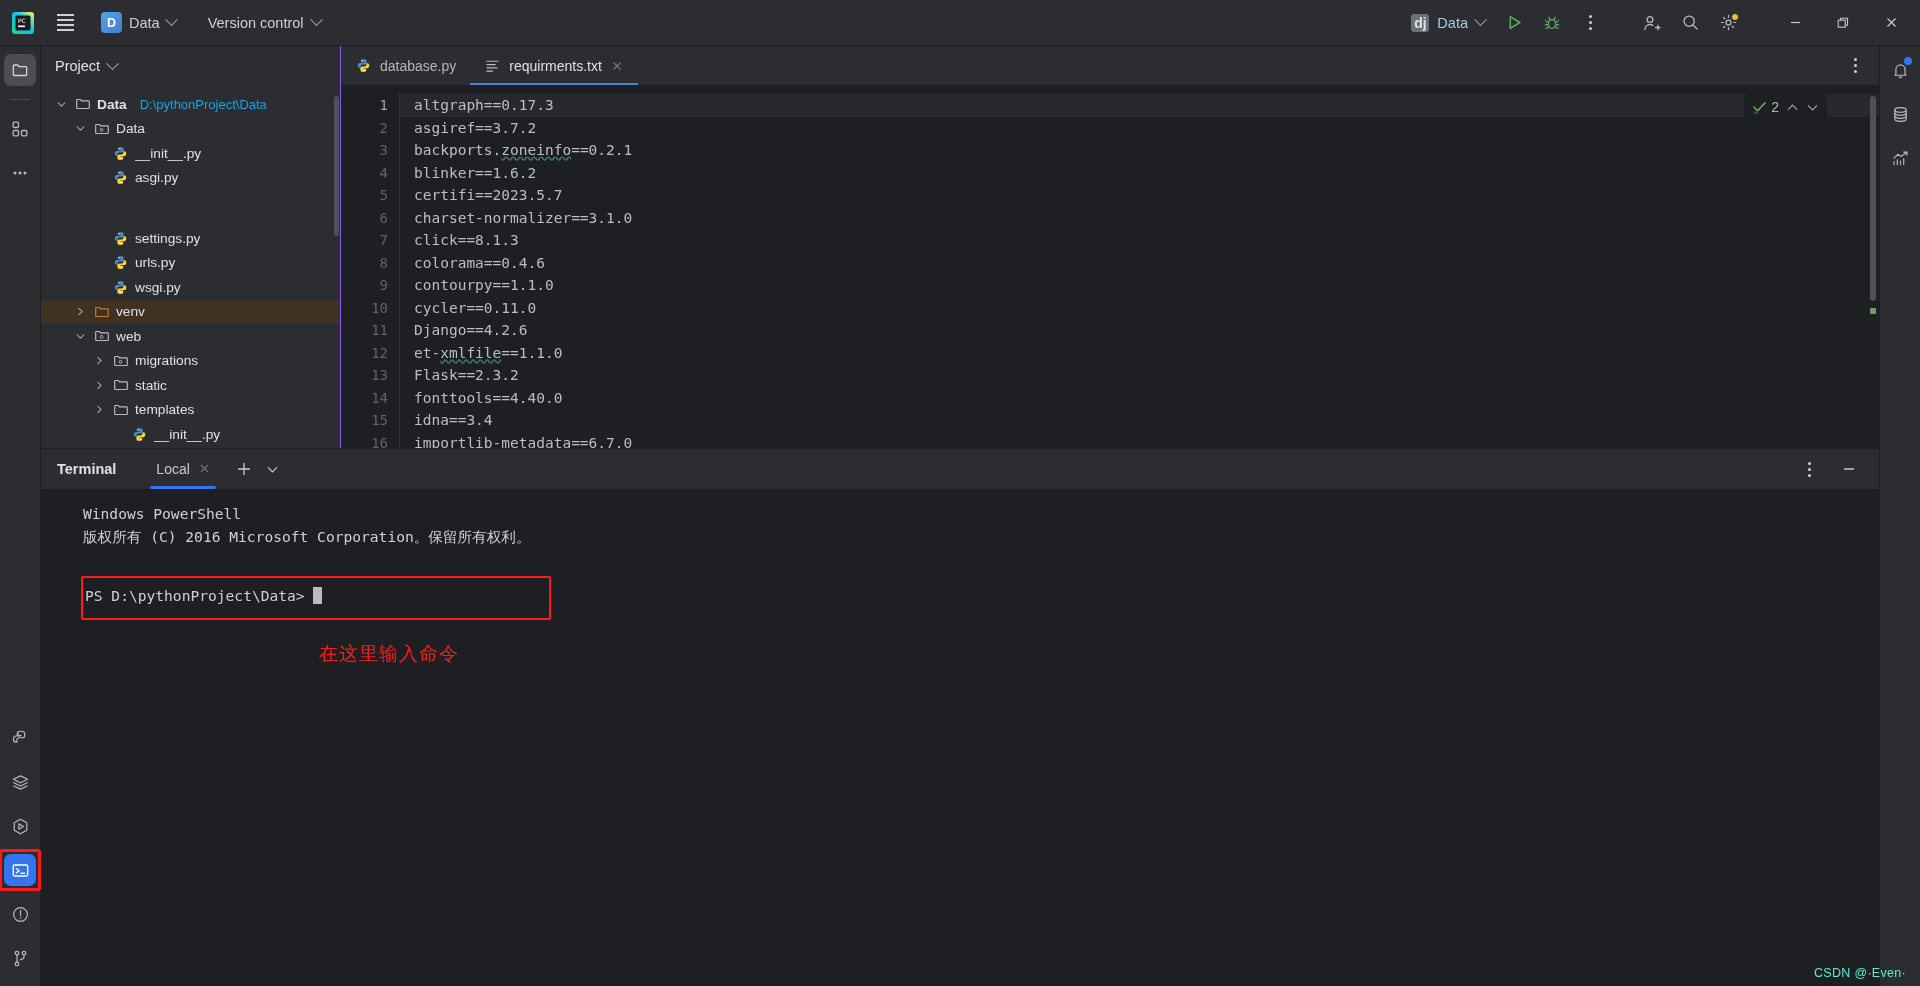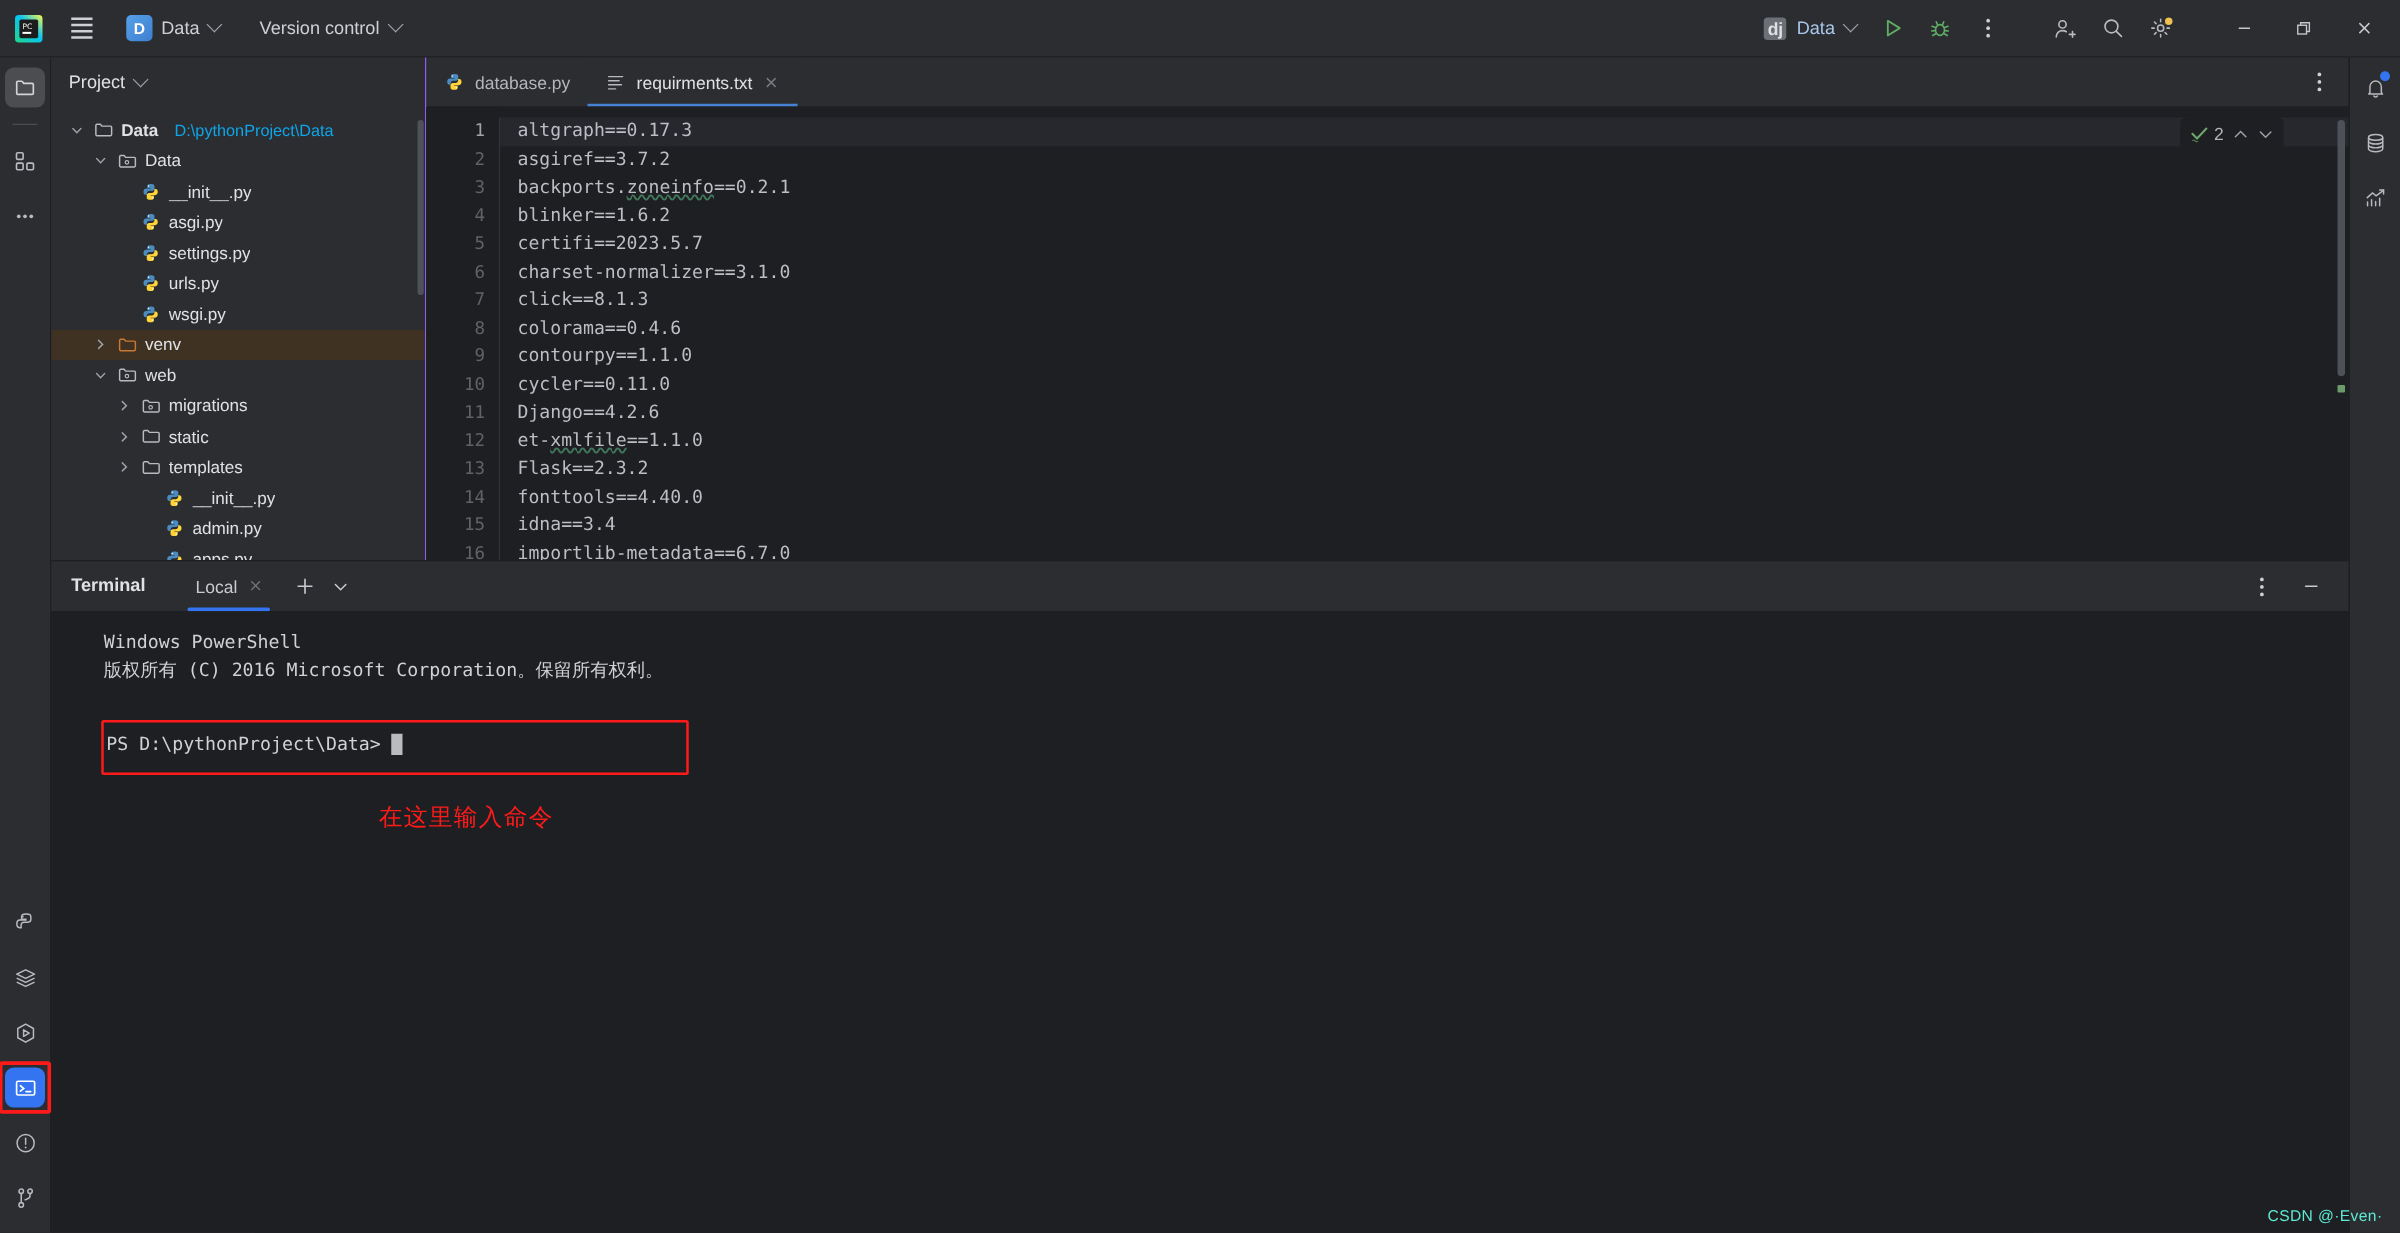--- a/index.html
+++ b/index.html
@@ -183,21 +183,21 @@
     position: absolute; left: 40px; top: 87px; width: 470px; height: 44px;
     border: 2.5px solid #ff1a1a; border-radius: 2px;
   }
   .prompt-row {
     position: absolute; left: 44px; top: 98px;
     display: flex; align-items: flex-end;
     font-family: "DejaVu Sans Mono", monospace; font-size: 14.6px; color: #cfd1d5;
   }
   .caret { width: 9px; height: 17px; background: #b9bbbf; margin-left: 8px; }
   .annot {
-    position: absolute; left: 262px; top: 152px;
+    position: absolute; left: 278px; top: 152px;
     color: #ff1a1a; font-size: 19px; letter-spacing: 1px;
     font-family: "DejaVu Sans", sans-serif;
   }
 
   
   .stripe-right {
     width: 41px; min-width: 41px; background: #2b2d30;
     display: flex; flex-direction: column; align-items: center; padding-top: 8px;
     border-left: 1px solid #1e1f22;
   }
@@ -438,21 +438,21 @@
                 <span class="ficon">
                   <svg width="15" height="15" viewBox="0 0 16 16">
     <path d="M7.9 1.2c-2.1 0-2.7.7-2.7 1.8v1.6h2.9v.6H4.1c-1.2 0-2.2.8-2.2 2.6s.7 2.6 1.9 2.6h1V9.1c0-1.3 1-2.1 2.2-2.1h2.4c1 0 1.9-.8 1.9-1.9V3c0-1.1-.8-1.8-2.7-1.8z" fill="#4b8bbe"></path>
     <path d="M8.1 14.8c2.1 0 2.7-.7 2.7-1.8v-1.6H7.9v-.6h4c1.2 0 2.2-.8 2.2-2.6s-.7-2.6-1.9-2.6h-1v1.3c0 1.3-1 2.1-2.2 2.1H6.6c-1 0-1.9.8-1.9 1.9V13c0 1.1.8 1.8 3.4 1.8z" fill="#ffd43b"></path>
     <circle cx="6.2" cy="3" r=".62" fill="#fff"></circle>
                     <circle cx="9.8" cy="13" r=".62" fill="#fff"></circle>
   </svg>
                 </span>
                 <span class="nm">asgi.py</span>
               </div>
-              <div class="row" style="padding-left: 52px;">
+              <div class="row" style="padding-left: 52px; margin-top: 36px;">
                 <span class="arrow"></span>
                 <span class="ficon">
                   <svg width="15" height="15" viewBox="0 0 16 16">
     <path d="M7.9 1.2c-2.1 0-2.7.7-2.7 1.8v1.6h2.9v.6H4.1c-1.2 0-2.2.8-2.2 2.6s.7 2.6 1.9 2.6h1V9.1c0-1.3 1-2.1 2.2-2.1h2.4c1 0 1.9-.8 1.9-1.9V3c0-1.1-.8-1.8-2.7-1.8z" fill="#4b8bbe"></path>
     <path d="M8.1 14.8c2.1 0 2.7-.7 2.7-1.8v-1.6H7.9v-.6h4c1.2 0 2.2-.8 2.2-2.6s-.7-2.6-1.9-2.6h-1v1.3c0 1.3-1 2.1-2.2 2.1H6.6c-1 0-1.9.8-1.9 1.9V13c0 1.1.8 1.8 3.4 1.8z" fill="#ffd43b"></path>
     <circle cx="6.2" cy="3" r=".62" fill="#fff"></circle>
                     <circle cx="9.8" cy="13" r=".62" fill="#fff"></circle>
   </svg>
                 </span>
                 <span class="nm">settings.py</span>

